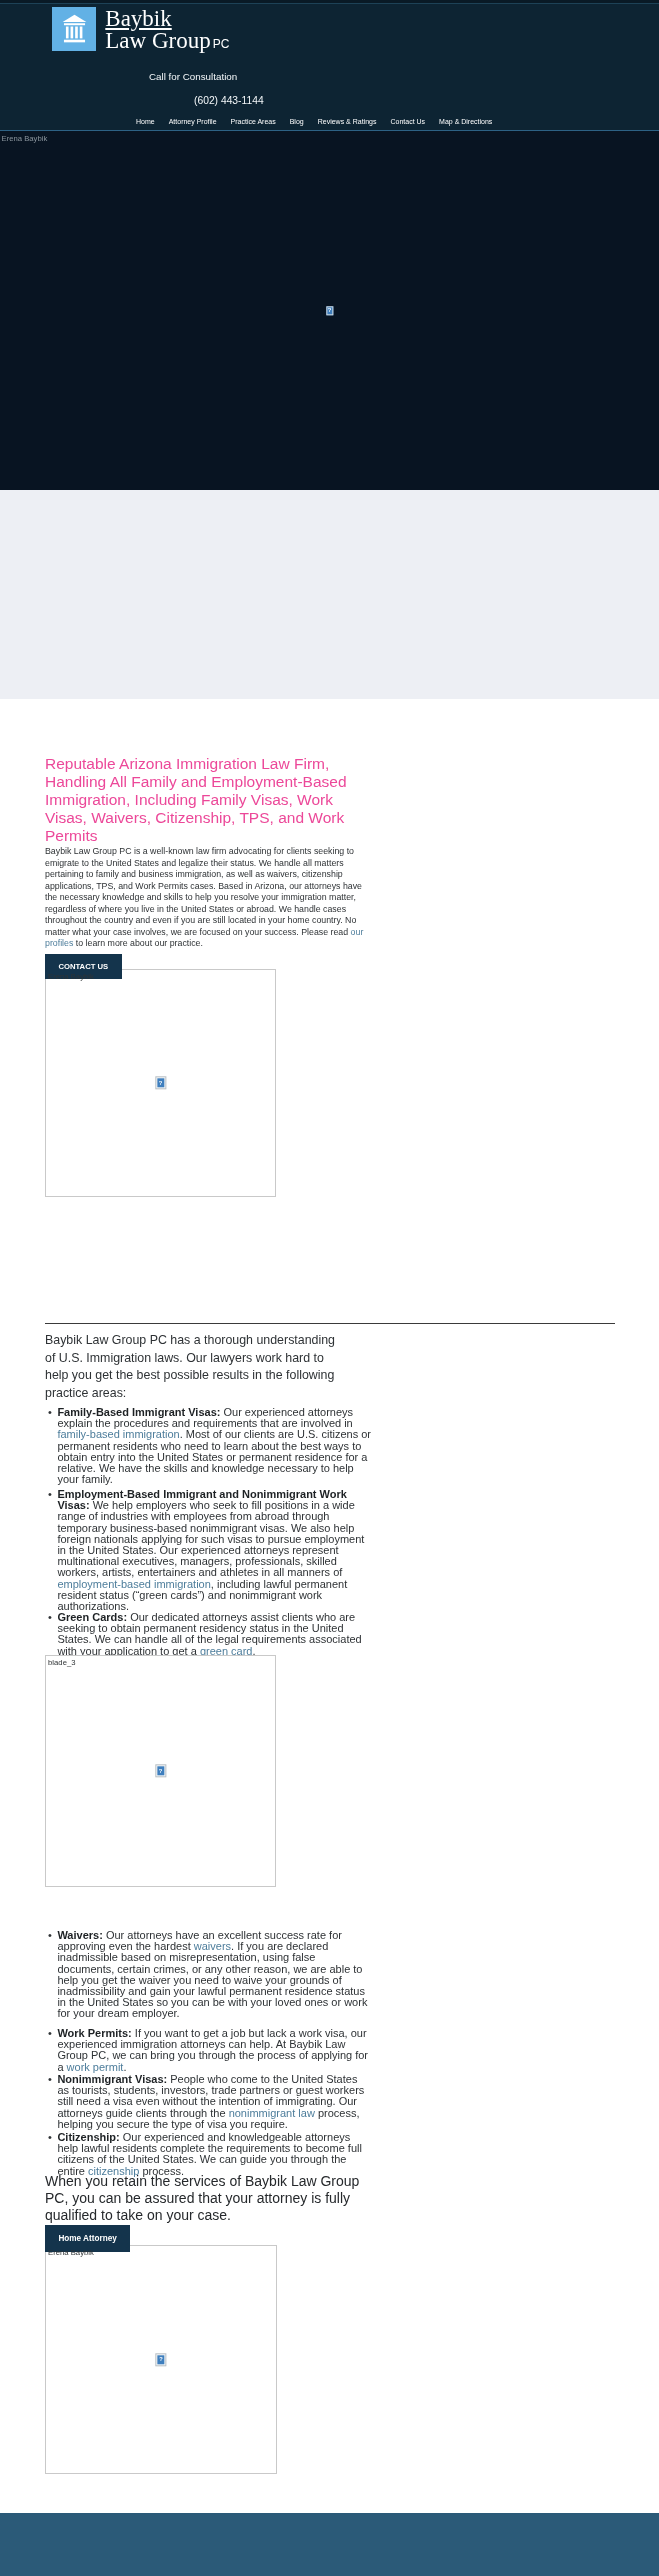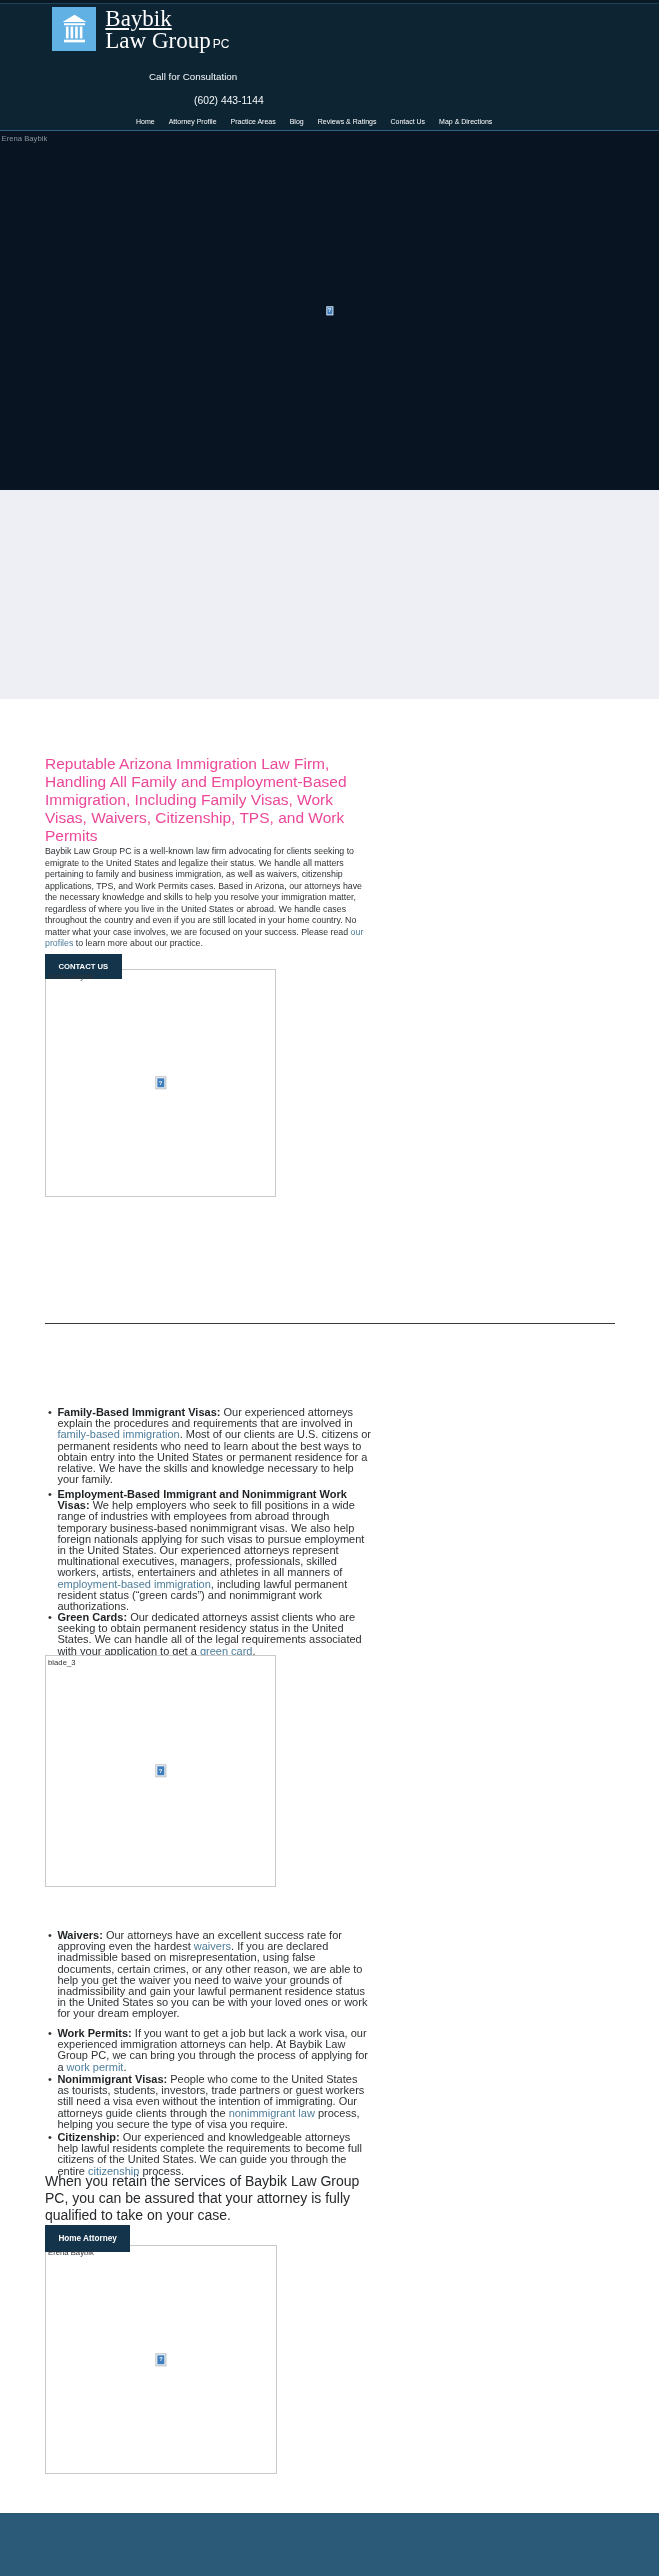--- a/index.html
+++ b/index.html
@@ -121,20 +121,21 @@
 
   <div class="imgbox imgbox1">
     <span class="alt">Erena Baybik</span>
     <div class="bimg">
         <span class="q"></span>
       </div>
   </div>
 
   <div class="rule"></div>
 
+  <p class="p-practice">Baybik Law Group PC has a thorough understanding of U.S. Immigration laws. Our lawyers work hard to help you get the best possible results in the following practice areas:</p>
 
   <div class="li li1"><b>Family-Based Immigrant Visas:</b><span> Our experienced attorneys explain the procedures and requirements that are involved in </span><a class="tlink">family-based immigration</a><span>. Most of our clients are U.S. citizens or permanent residents who need to learn about the best ways to obtain entry into the United States or permanent residence for a relative. We have the skills and knowledge necessary to help your family.</span></div>
 
   <div class="li li2"><b>Employment-Based Immigrant and Nonimmigrant Work Visas:</b><span> We help employers who seek to fill positions in a wide range of industries with employees from abroad through temporary business-based nonimmigrant visas. We also help foreign nationals applying for such visas to pursue employment in the United States. Our experienced attorneys represent multinational executives, managers, professionals, skilled workers, artists, entertainers and athletes in all manners of </span><a class="tlink">employment-based immigration</a><span>, including lawful permanent resident status (“green cards”) and nonimmigrant work authorizations.</span></div>
 
   <div class="li li3"><b>Green Cards:</b><span> Our dedicated attorneys assist clients who are seeking to obtain permanent residency status in the United States. We can handle all of the legal requirements associated with your application to get a </span><a class="tlink">green card</a><span>.</span></div>
 
   <div class="imgbox imgbox2">
     <span class="alt">blade_3</span>
     <div class="bimg">

